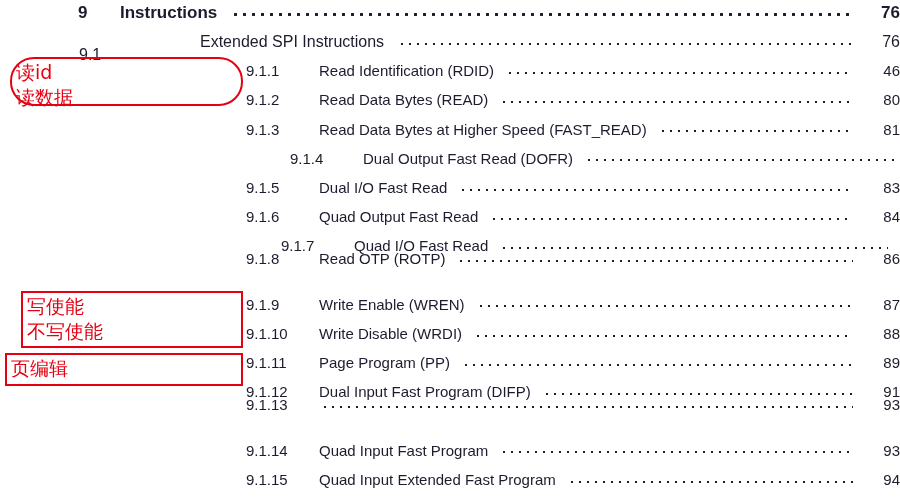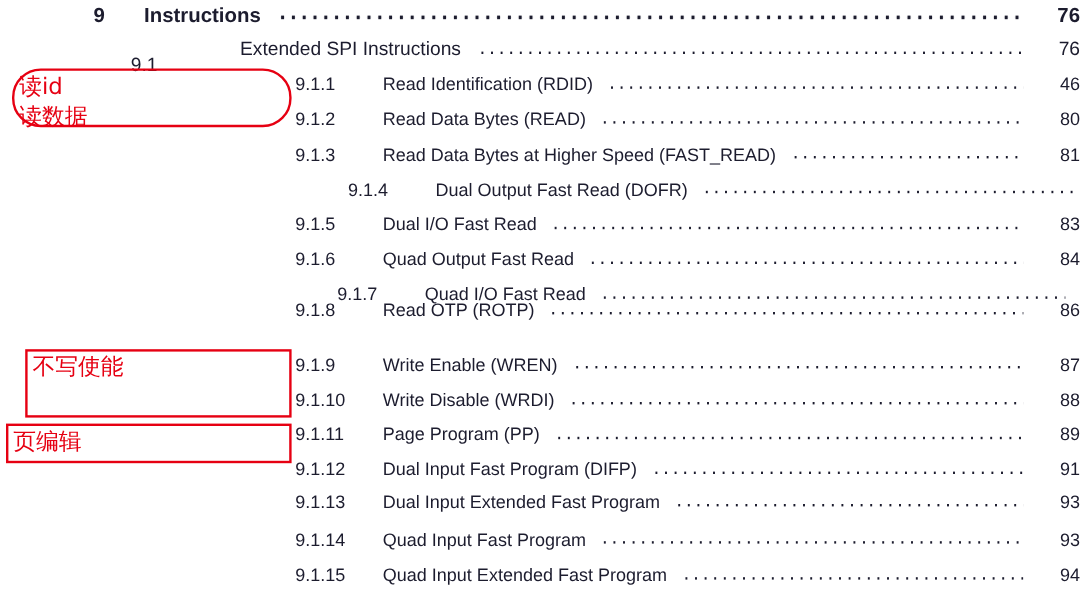--- a/index.html
+++ b/index.html
@@ -75,21 +75,21 @@
     height: 3px;
     background-image: radial-gradient(circle, #1c1c2e 1.4px, rgba(0,0,0,0) 1.7px);
     background-size: 9px 3px;
   }
 
   
   .level2 {
     font-weight: normal;
     font-size: 16px;
   }
-  .level2 .toc-num   { width: 200px; padding-left: 109px; box-sizing: border-box; margin-top: 26px; }
+  .level2 .toc-num   { width: 200px; padding-left: 79px; box-sizing: border-box; margin-top: 26px; }
   .level2 .toc-title { padding-right: 12px; }
   .level2 .toc-page  { width: 42px; }
 
   
   .level3 {
     font-weight: normal;
     font-size: 15px;
   }
   .level3 .toc-num   { width: 319px; padding-left: 246px; box-sizing: border-box; }
   .level3 .toc-page  { width: 42px; }
@@ -193,23 +193,22 @@
         <span class="toc-title">Page Program (PP)</span>
         <span class="toc-leader"></span>
         <span class="toc-page">89</span>
       </div>
       <div class="toc-row level3" style="top: 377.4px;">
         <span class="toc-num">9.1.12</span>
         <span class="toc-title">Dual Input Fast Program (DIFP)</span>
         <span class="toc-leader"></span>
         <span class="toc-page">91</span>
       </div>
-      <div class="toc-row level3" style="top: 404px; align-items: center;">
+      <div class="toc-row level3" style="top: 390px; align-items: center;">
         <span class="toc-num">9.1.13</span>
-        <span class="toc-title">Dual Input Extended Fast Program</span>
         <span class="toc-leader"></span>
         <span class="toc-page">93</span>
       </div>
       <div class="toc-row level3" style="top: 435.8px;">
         <span class="toc-num">9.1.14</span>
         <span class="toc-title">Quad Input Fast Program</span>
         <span class="toc-leader"></span>
         <span class="toc-page">93</span>
       </div>
       <div class="toc-row level3" style="top: 465px;">
@@ -218,20 +217,21 @@
         <span class="toc-leader"></span>
         <span class="toc-page">94</span>
       </div>
     </div>
   <div id="anno-layer">
       <div class="anno-box" style="left: 10px; top: 57px; width: 233px; height: 49px; border-radius: 24px; --anno-color: #e60012;">
         <div class="anno-line">读id</div>
         <div class="anno-line">读数据</div>
       </div>
       <div class="anno-box" style="left: 21px; top: 291px; width: 222px; height: 57px; --anno-color: #e60012;">
+        <div class="anno-line">写使能</div>
         <div class="anno-line">不写使能</div>
       </div>
       <div class="anno-box" style="left: 5px; top: 353px; width: 238px; height: 33px; --anno-color: #e60012;">
         <div class="anno-line">页编辑</div>
       </div>
     </div>
 
 </div>
 
 </body></html>

